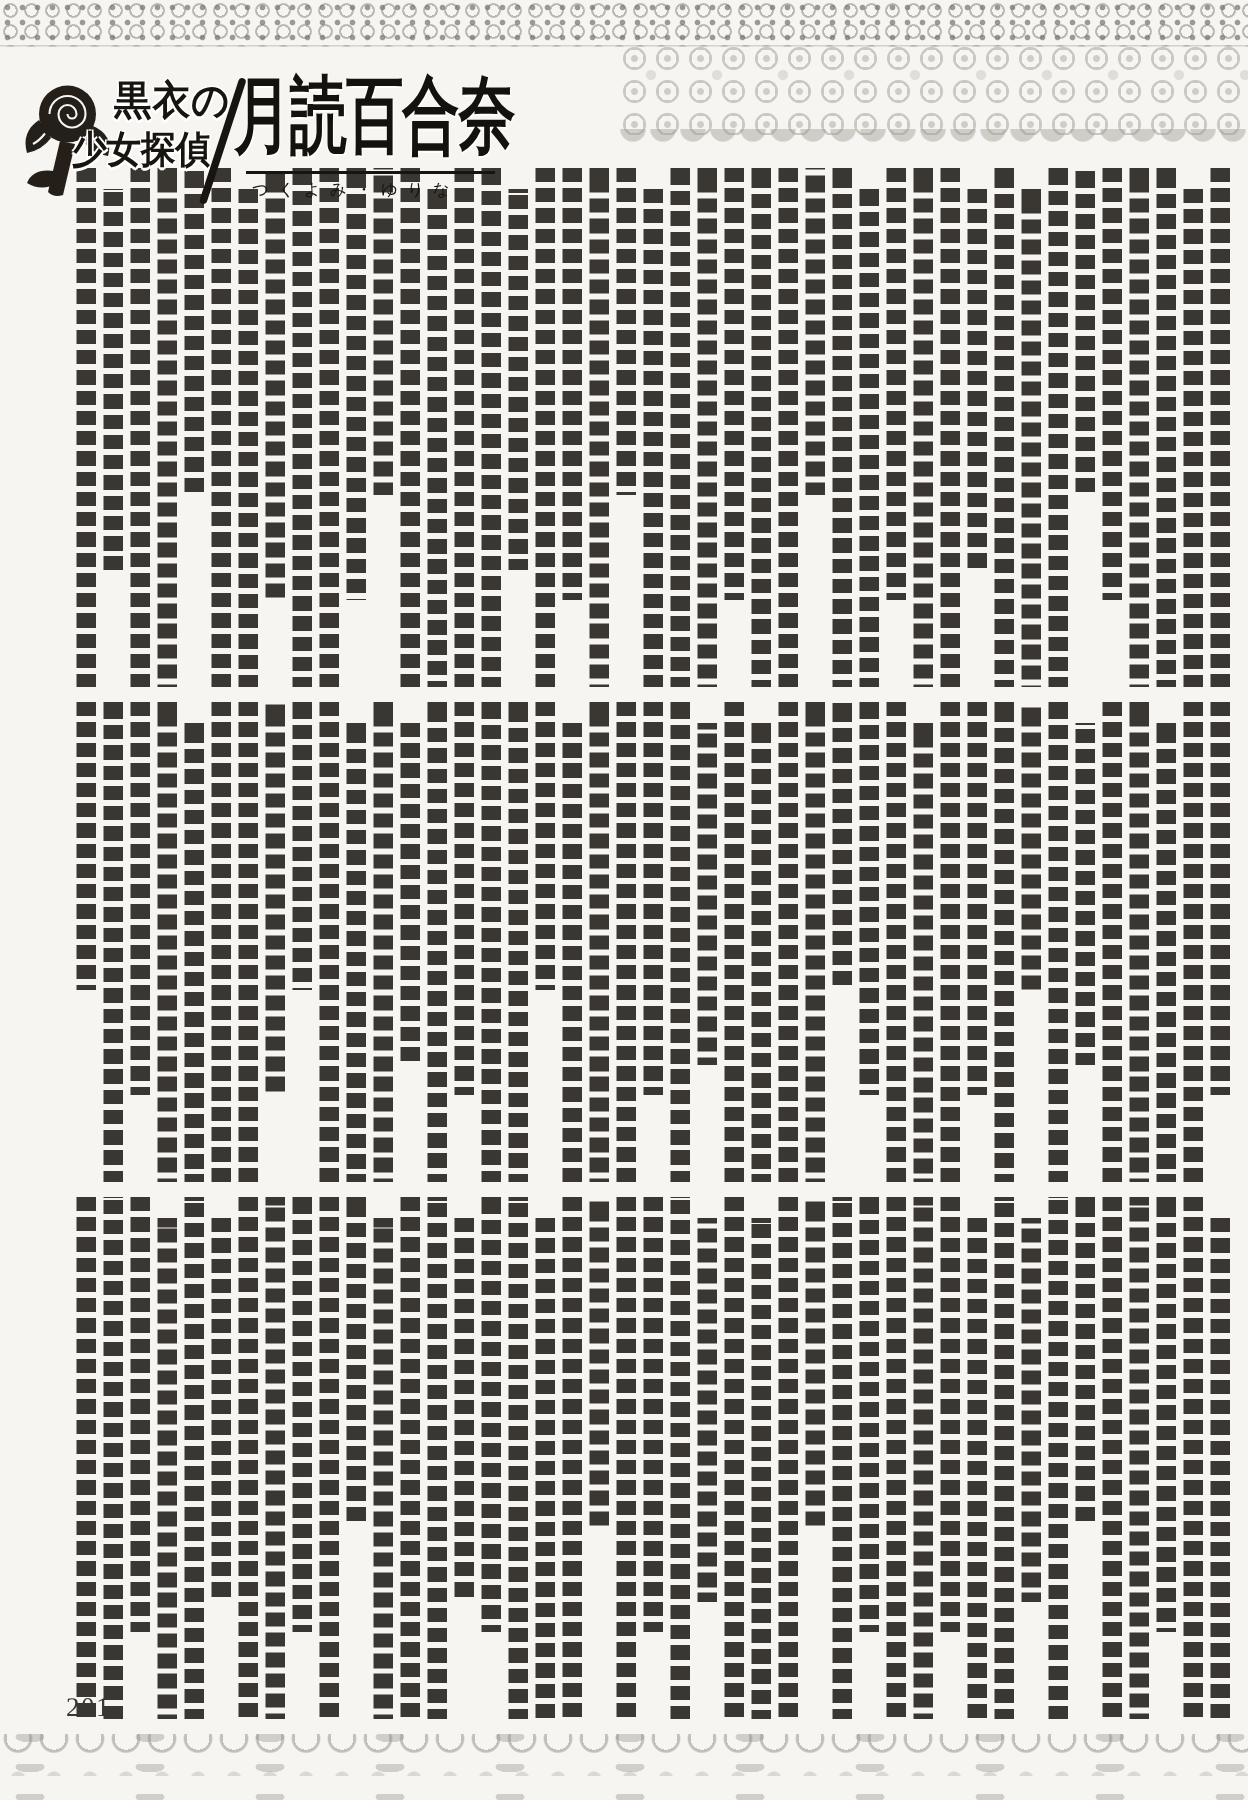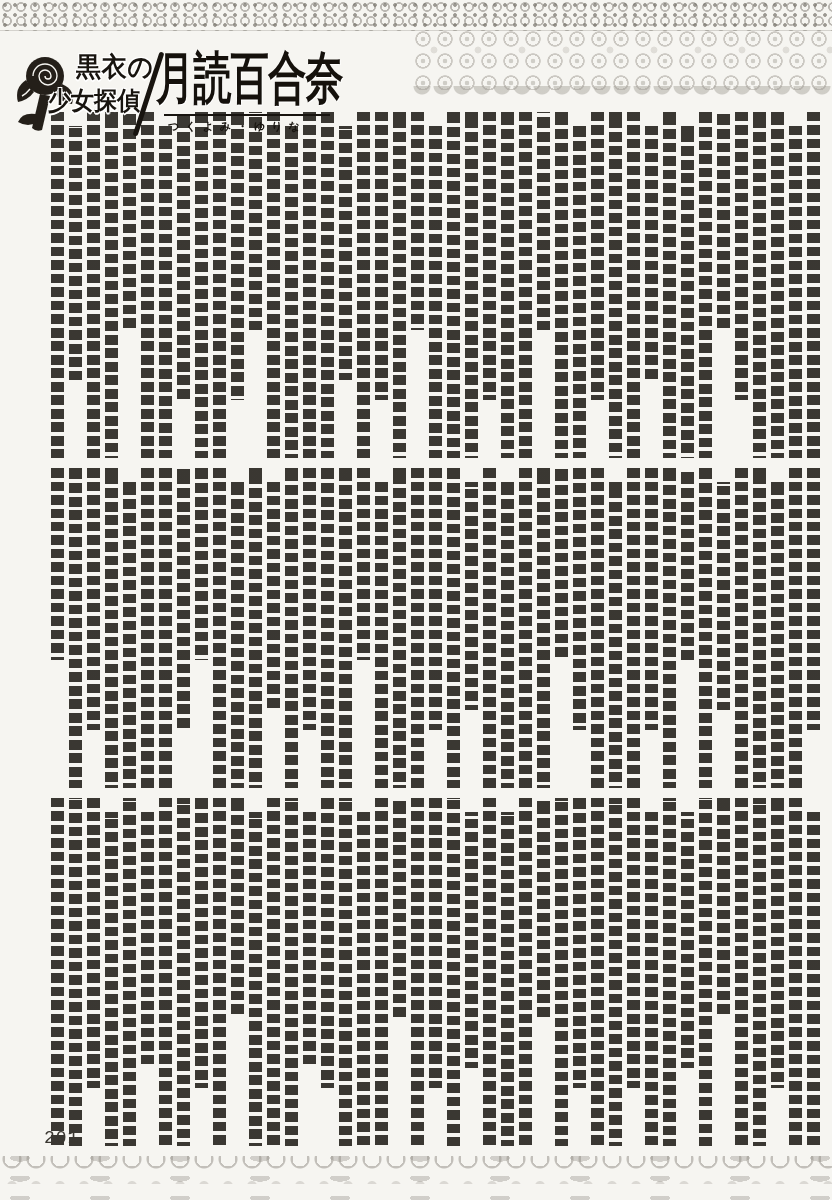--- a/index.html
+++ b/index.html
@@ -54,21 +54,21 @@
     transform:rotate(18deg);border-radius:3px;
   }
   .t-main{
     position:absolute;left:138px;top:2px;font-size:56px;font-weight:bold;line-height:1;
     color:#15110c;white-space:nowrap;transform:scaleX(.68);transform-origin:left;
     text-shadow:1px 1px 0 #fff, -1px 0 0 rgba(255,255,255,.6);
     letter-spacing:-1px;
   }
   .t-rule{position:absolute;left:146px;top:66px;width:166px;height:2px;background:#18140f;}
   .t-furi{
-    position:absolute;left:150px;top:71px;font-size:11px;font-weight:bold;color:#18140f;
+    position:absolute;left:150px;top:71px;font-size:11px;font-weight:normal;color:#18140f;
     letter-spacing:6px;white-space:nowrap;
   }
   .rose{position:absolute;left:-6px;top:2px;}
   
   .band{
     position:absolute;left:36px;width:784px;
     display:flex;flex-direction:row-reverse;justify-content:flex-start;
     gap:5px;align-items:flex-start;
   }
   .band-1{top:112px;height:346px;}
@@ -81,21 +81,21 @@
   .col:nth-child(3n){background-position-y:4px;}
   .col:nth-child(4n){background-position-y:7px;}
   .col:nth-child(7n){background-position-y:2px;}
   .v-i{margin-top:14px;height:calc(100% - 14px);}
   .v-s{height:calc(100% - 58px);}
   .v-t{height:calc(100% - 128px);}
   .v-b{margin-top:14px;height:calc(100% - 92px);}
   
   .pageno{
     position:absolute;left:44px;top:1128px;font-size:18px;color:#3a3731;
-    font-family:Liberation Mono, monospace;letter-spacing:1px;
+    font-family:Liberation Serif, serif;letter-spacing:1px;
   }
 </style>
 </head>
 <body>
 
 <div>
 
   <div class="lace-top"></div>
   <div class="lace-top-right"></div>
 

